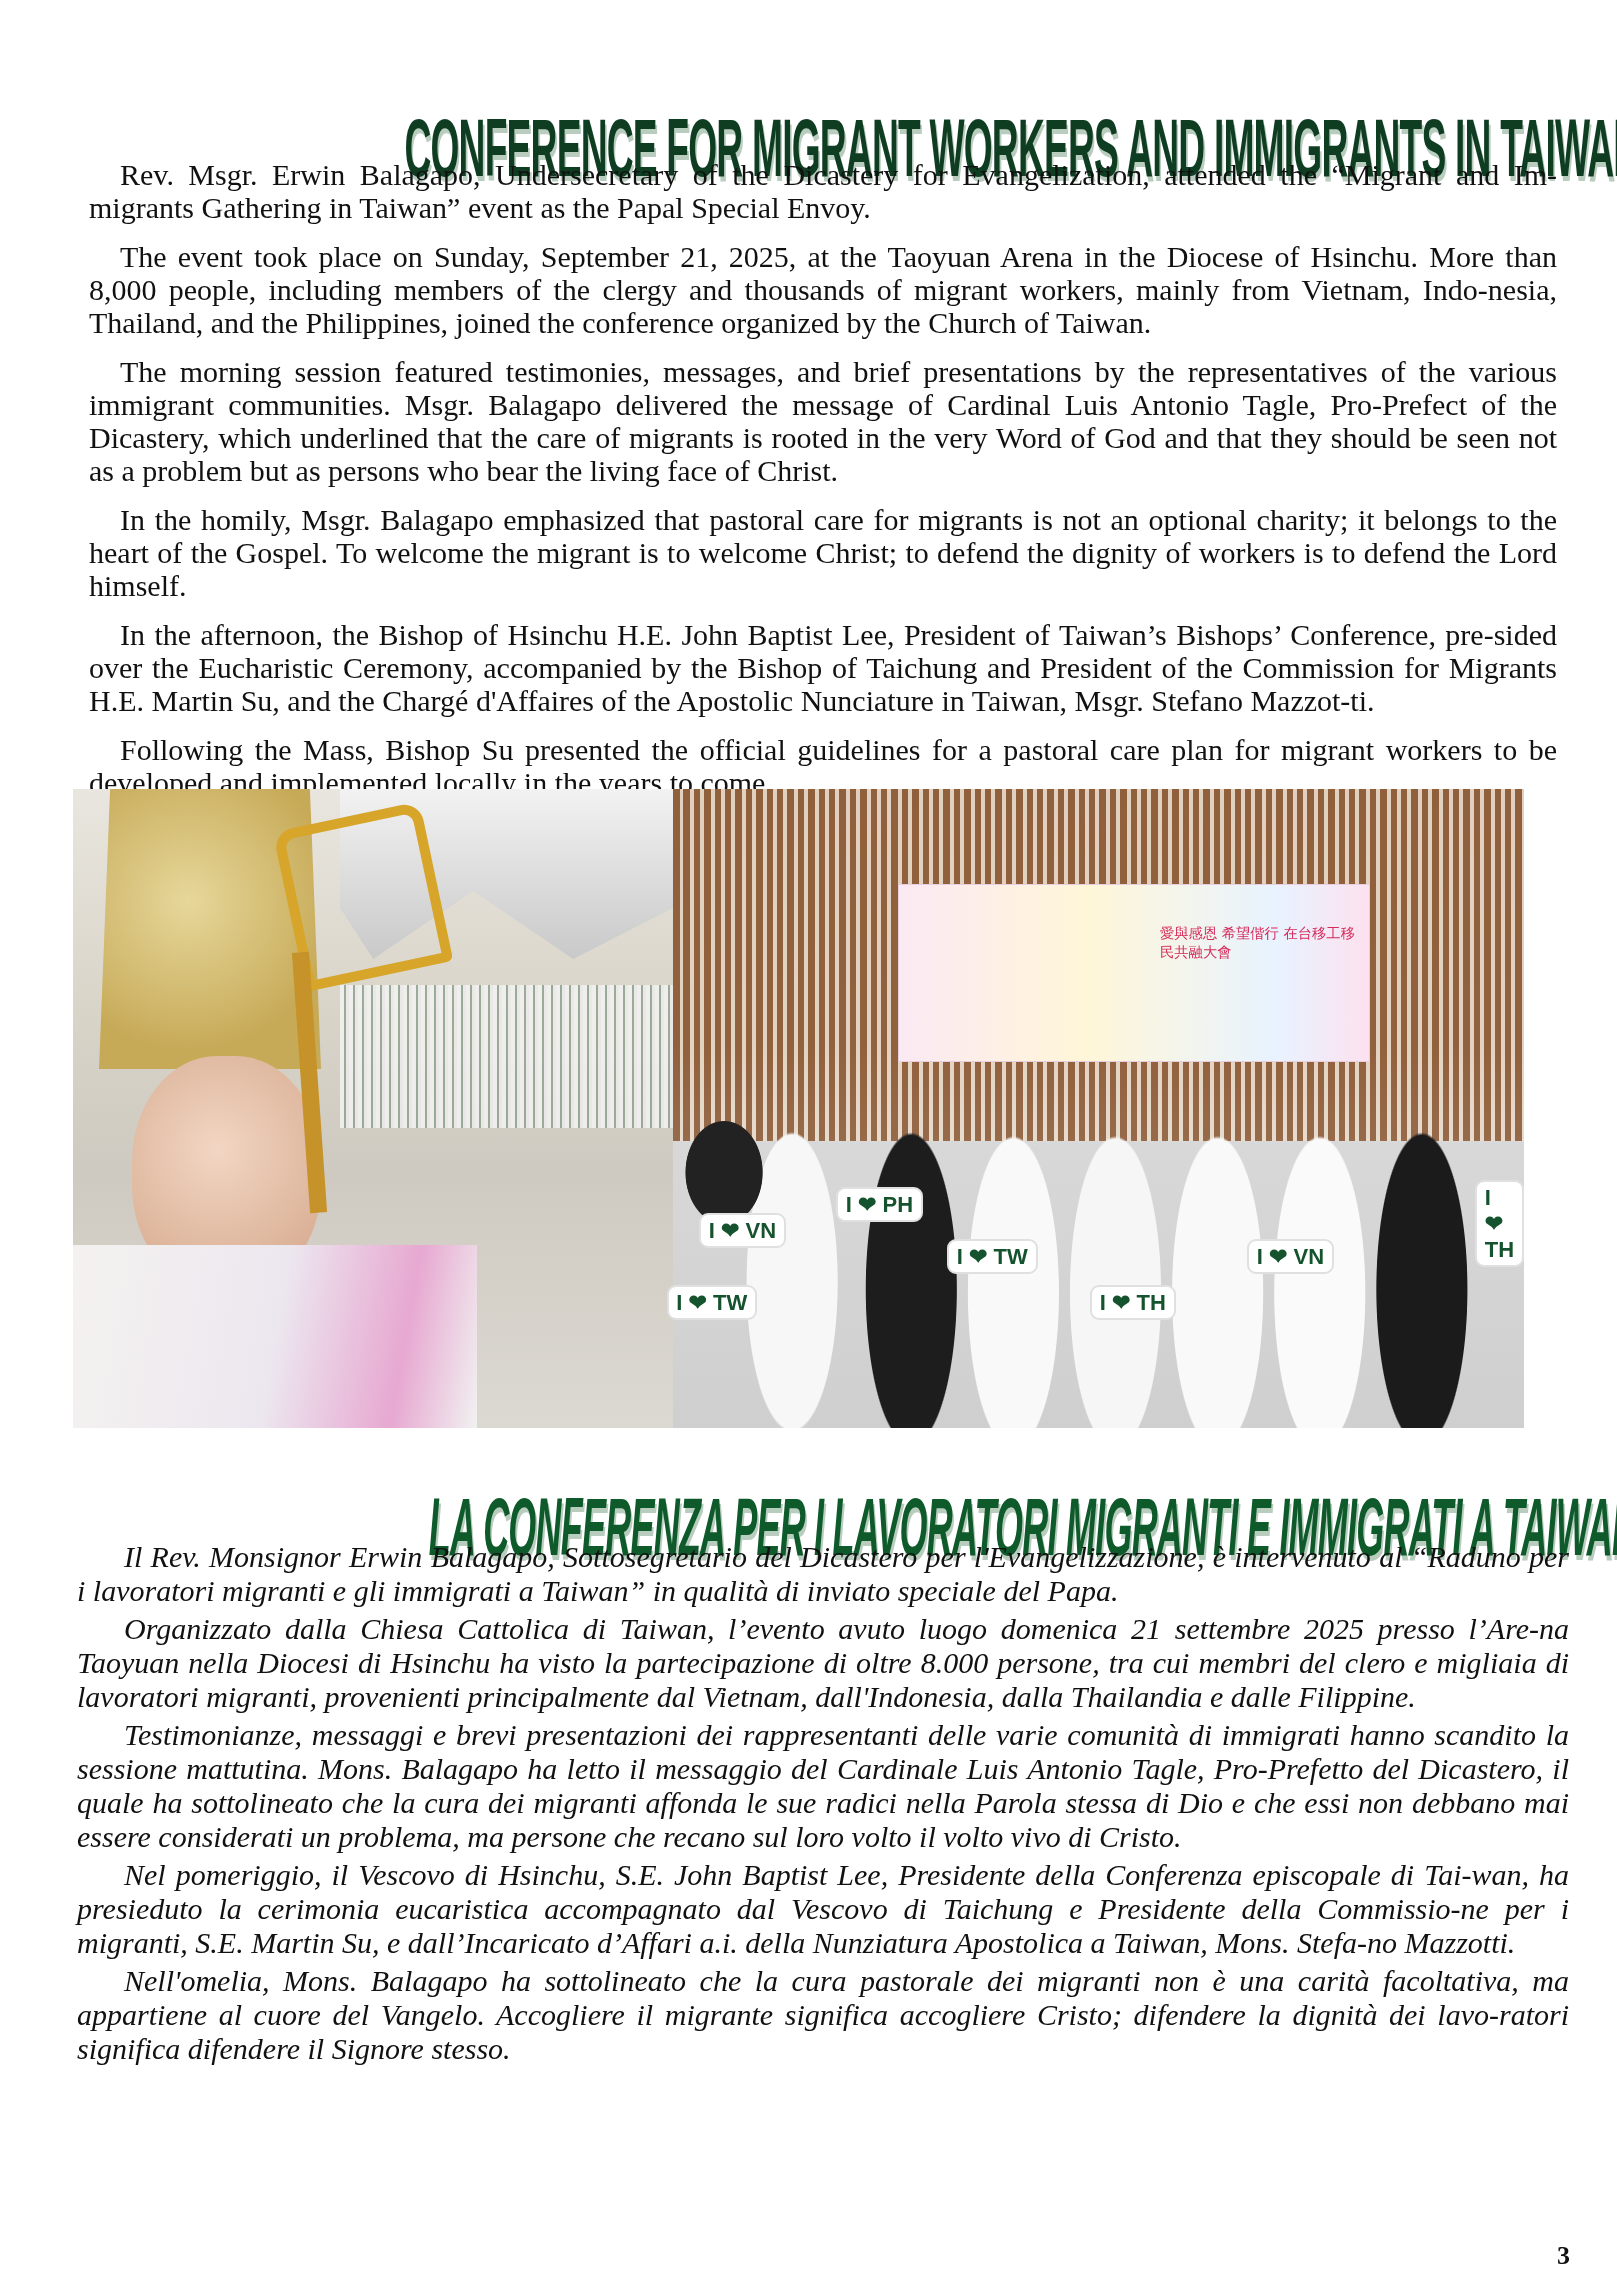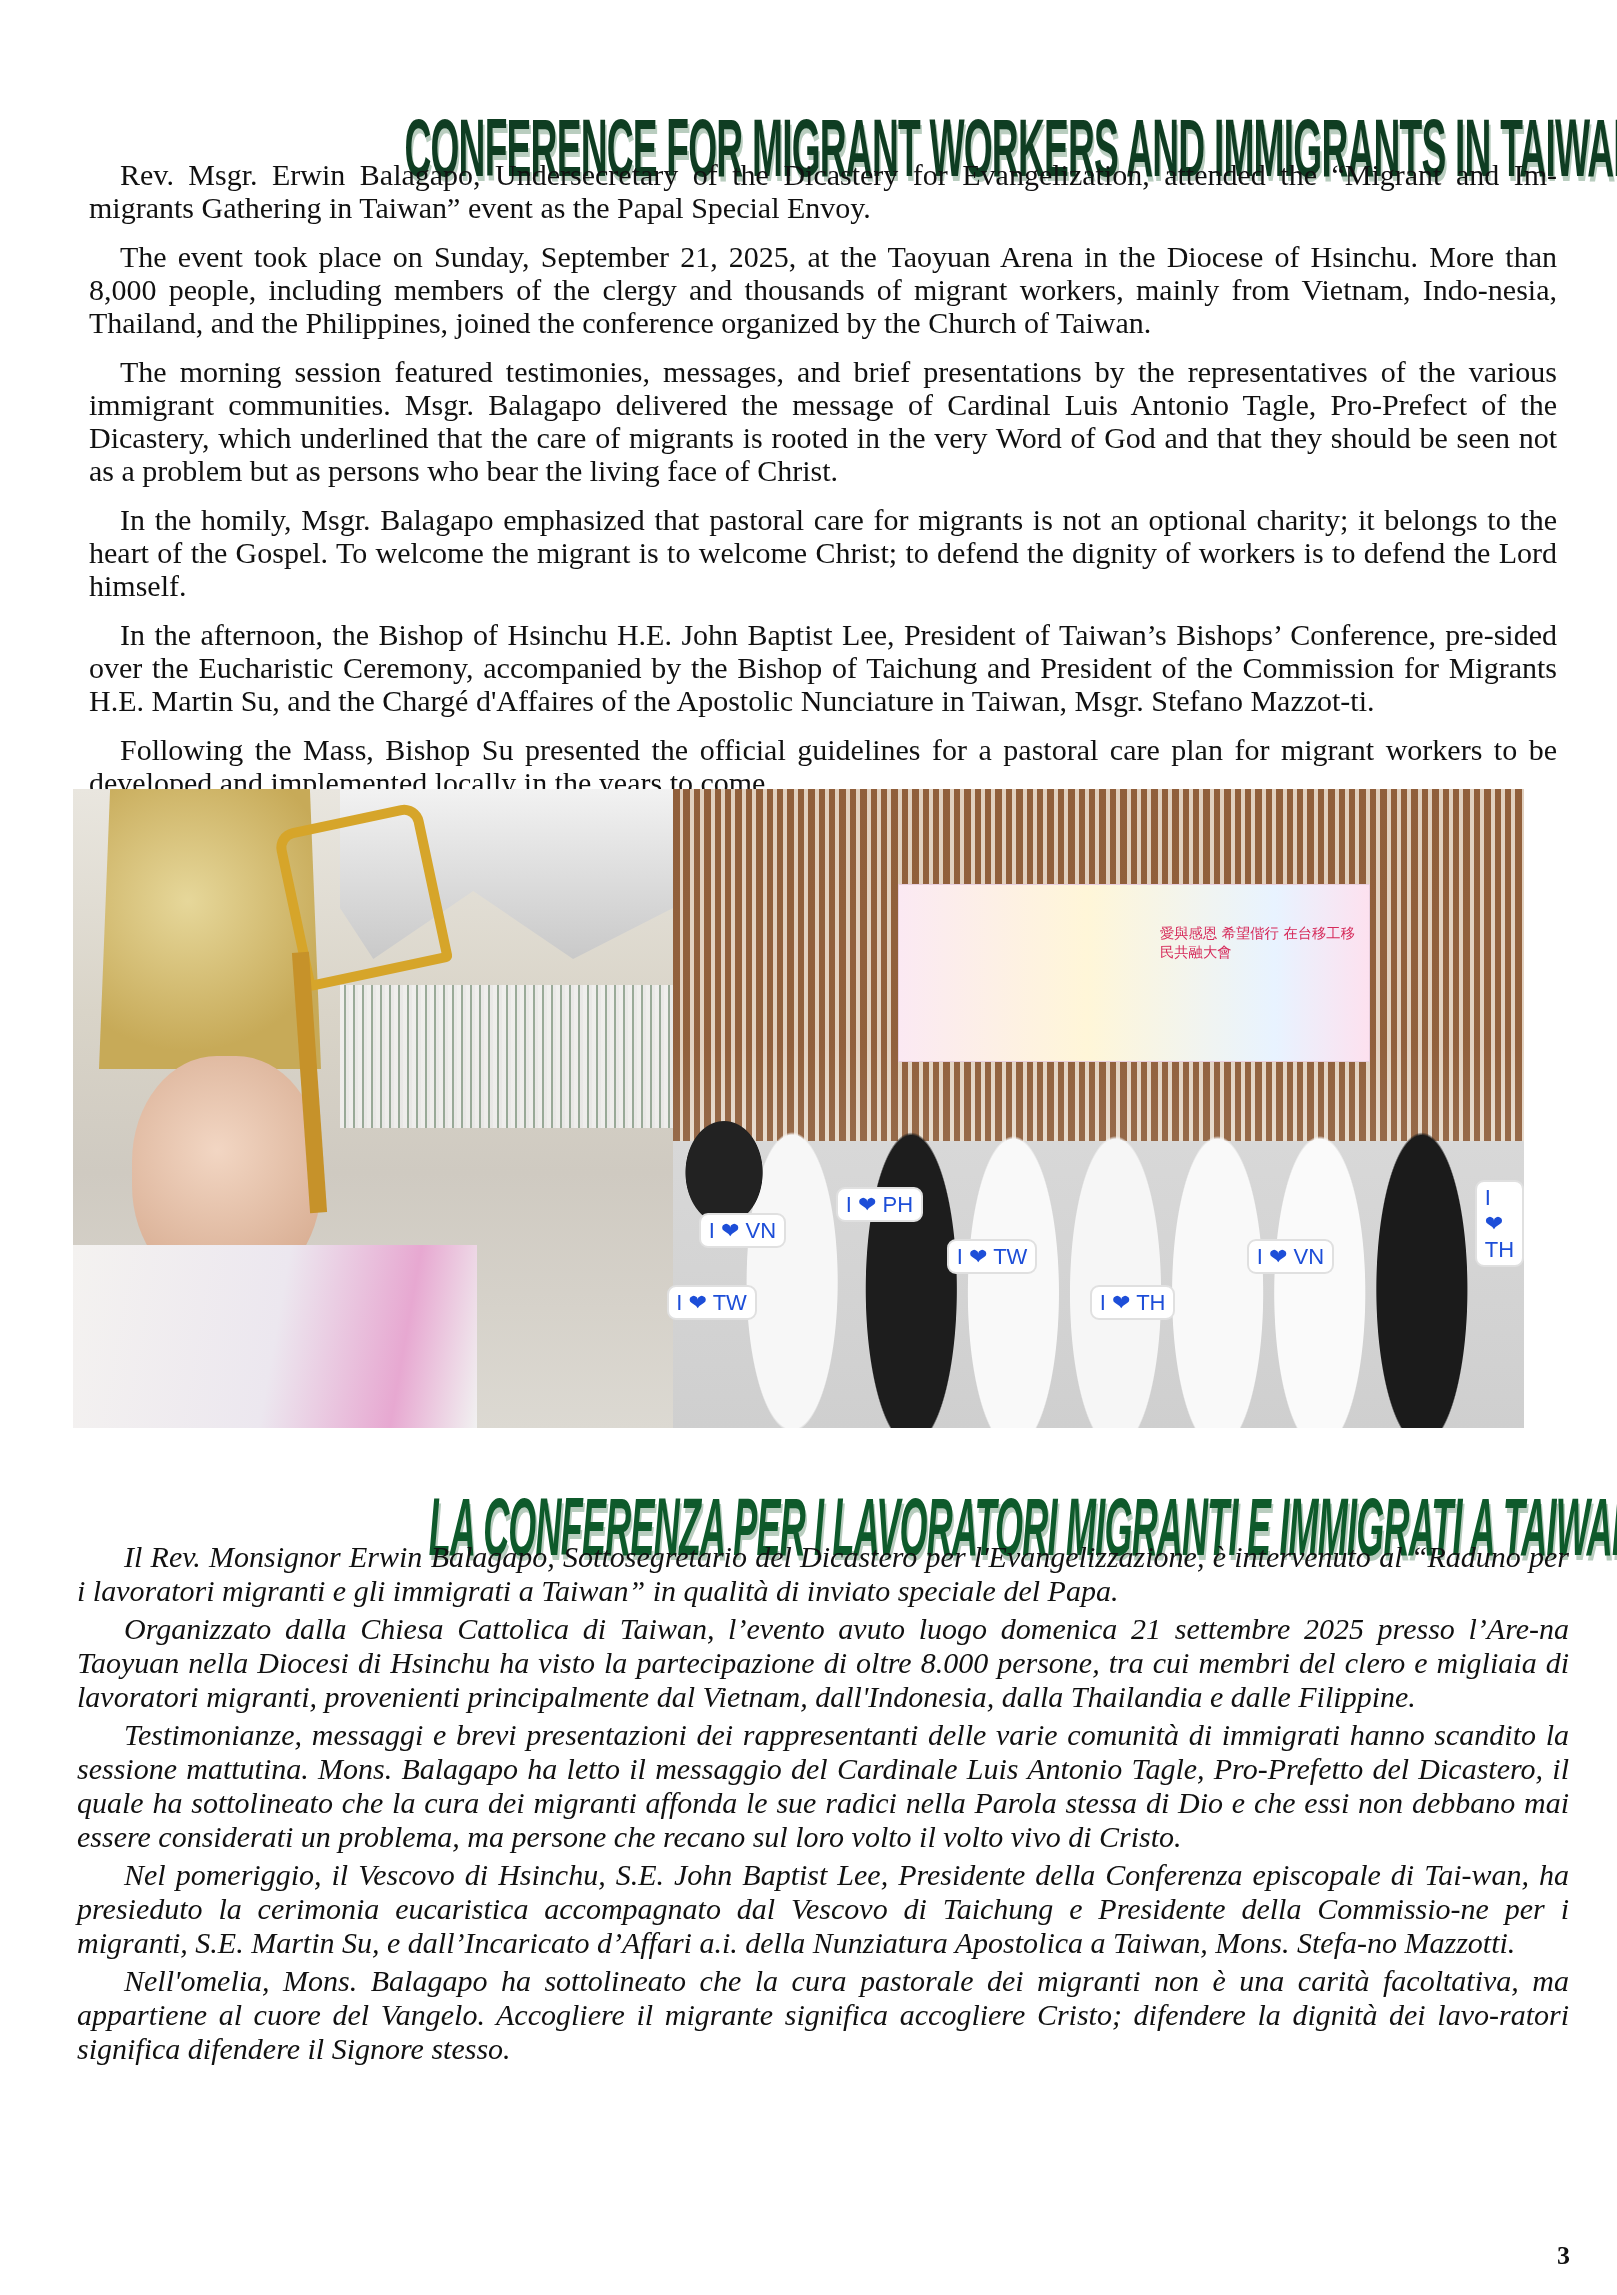--- a/index.html
+++ b/index.html
@@ -62,21 +62,21 @@
     background:
       radial-gradient(ellipse 39px 52px at 6% 30%, #222 98%, transparent),
       radial-gradient(ellipse 46px 150px at 14% 60%, #f7f7f7 98%, transparent),
       radial-gradient(ellipse 46px 157px at 28% 62%, #1d1d1d 98%, transparent),
       radial-gradient(ellipse 46px 157px at 40% 63%, #f9f9f9 98%, transparent),
       radial-gradient(ellipse 46px 157px at 52% 63%, #f6f6f6 98%, transparent),
       radial-gradient(ellipse 46px 157px at 64% 63%, #f9f9f9 98%, transparent),
       radial-gradient(ellipse 46px 157px at 76% 63%, #fafafa 98%, transparent),
       radial-gradient(ellipse 46px 157px at 88% 62%, #1b1b1b 98%, transparent);
   }
-  .sign { position: absolute; background: #fff; border: 2px solid #e0e0e0; border-radius: 9px; font-family: "Liberation Sans", sans-serif; font-weight: normal; color: #1d4ed8; font-size: 22px; padding: 2.6px 7.8px; }
+  .sign { position: absolute; background: #fff; border: 2px solid #e0e0e0; border-radius: 9px; font-family: "Liberation Sans", sans-serif; font-weight: bold; color: #14532d; font-size: 22px; padding: 2.6px 7.8px; }
 
   .page-number { position: absolute; left: 1557px; top: 2241px; font-size: 26px; font-weight: bold; }
 </style>
 </head>
 <body>
 
 <h1 id="title-en" class="headline"><span>CONFERENCE FOR MIGRANT WORKERS AND IMMIGRANTS IN TAIWAN</span></h1>
 
 <div class="body-en">
   <p>Rev. Msgr. Erwin Balagapo, Undersecretary of the Dicastery for Evangelization, attended the “Migrant and Im-migrants Gathering in Taiwan” event as the Papal Special Envoy.</p>

